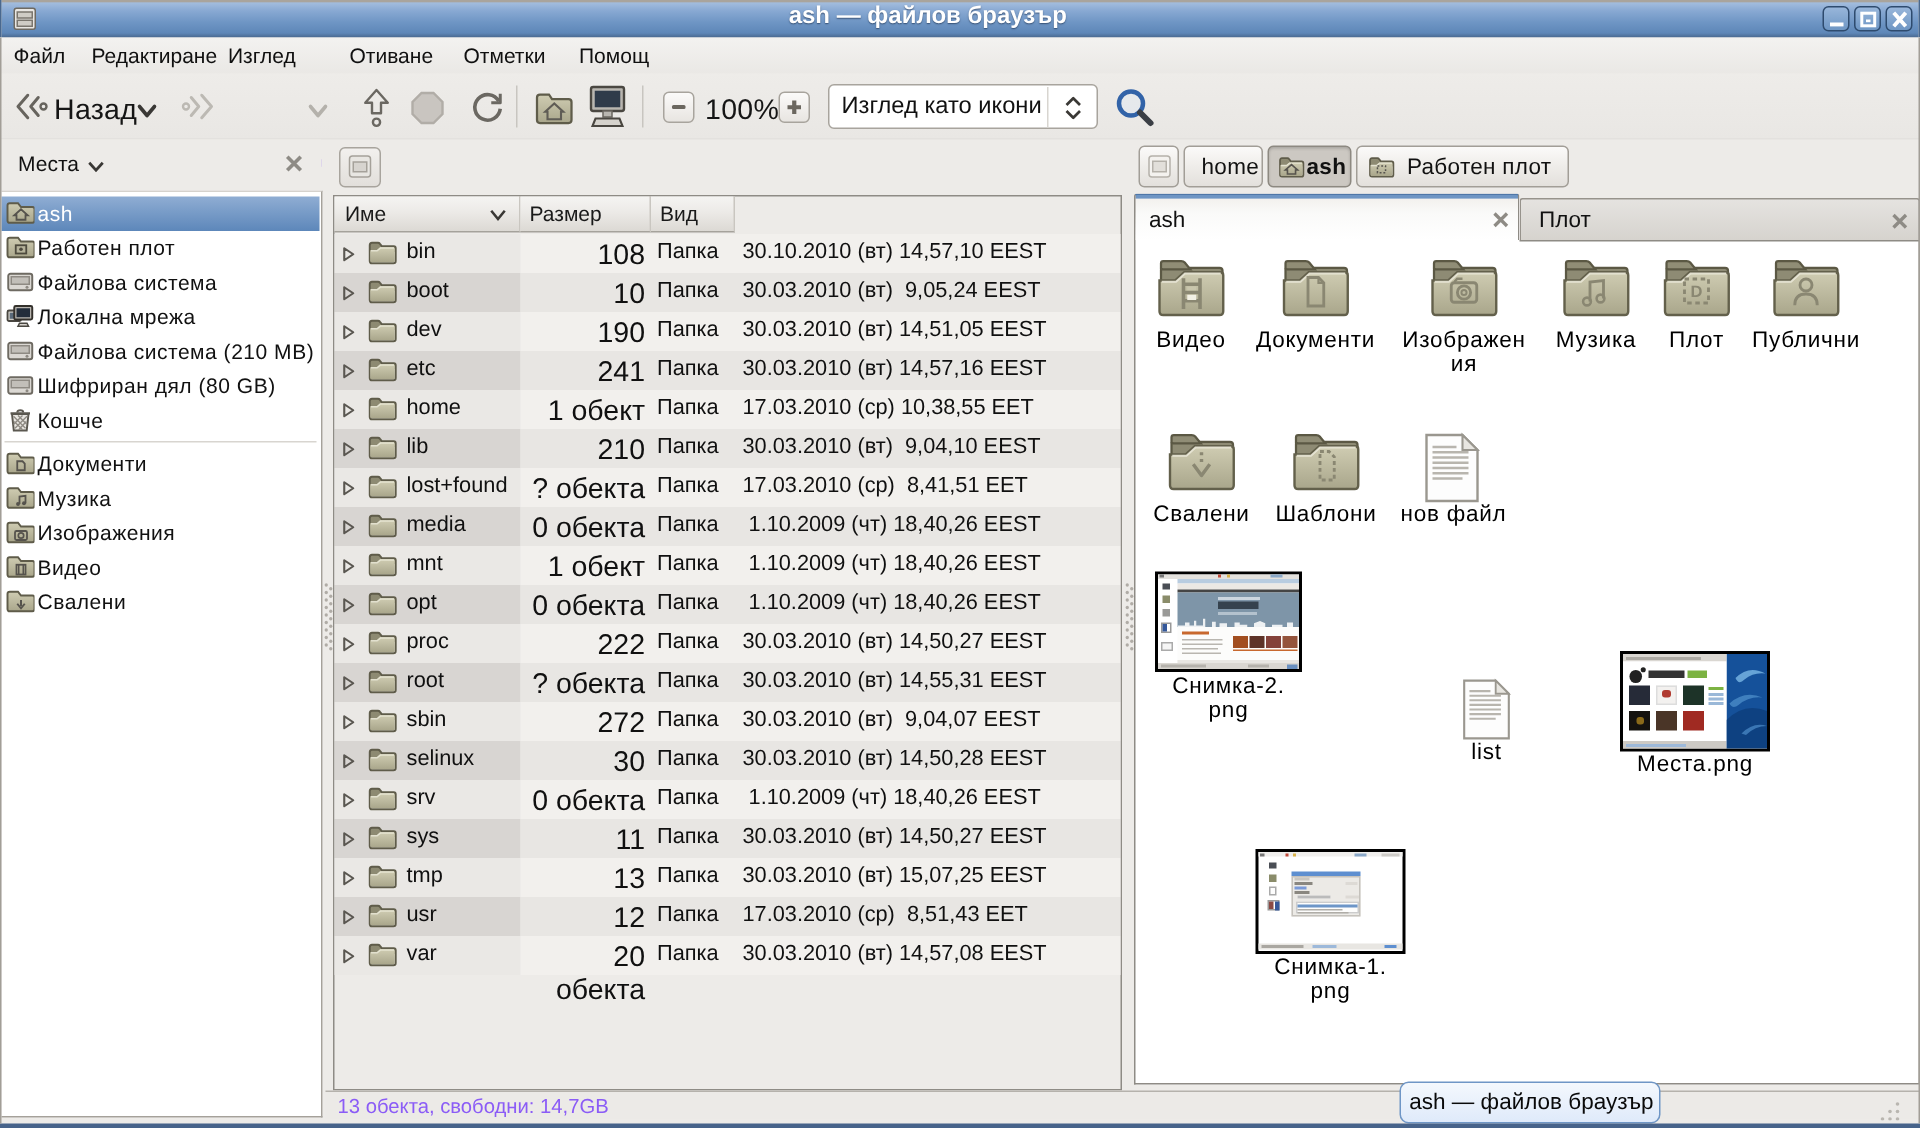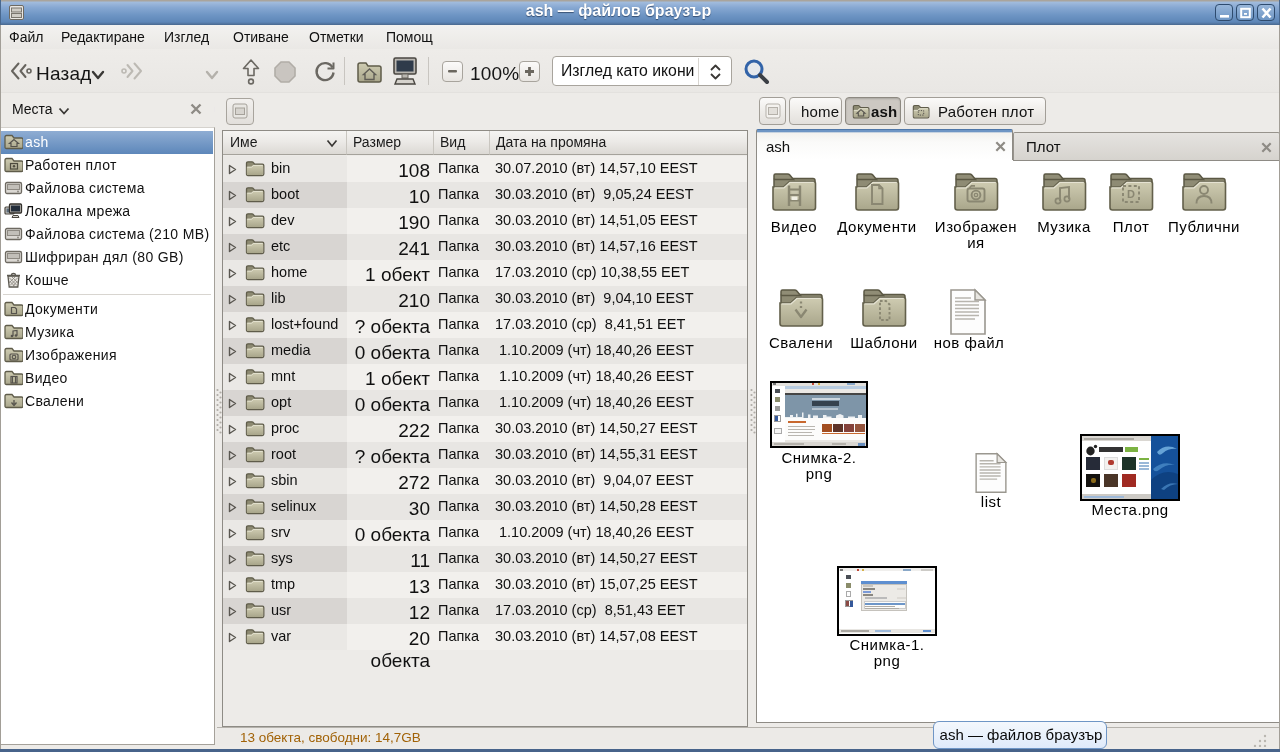--- a/index.html
+++ b/index.html
@@ -60,21 +60,21 @@
 .orow .c1 { background:#d8d5d2; } .orow .rest { background:#e8e6e3; }
 .lrow .name { position:absolute; left:48px; top:4px; font-size:14.5px; color:#101010; }
 .lrow .size { position:absolute; left:126px; width:81px; top:4px; font-size:19px; color:#101010; text-align:right; }
 .lrow .kind { position:absolute; left:215px; top:4px; font-size:14.5px; color:#101010; }
 .lrow .date { position:absolute; left:272px; top:4px; font-size:14.5px; color:#101010; white-space:pre; }
 .exp { position:absolute; left:5px; top:8px; }
 .lficon { position:absolute; left:22px; top:4px; }
 
 
 #statusbar { left:217px; top:727px; width:1063px; height:19px; background:#eceae7; border-top:1px solid #b5b2ac; }
-#statustext { position:absolute; left:23px; top:2px; font-size:13.5px; color:#a16207; }
+#statustext { position:absolute; left:8px; top:2px; font-size:13.5px; color:#8b5cf6; }
 
 
 .crumb { position:absolute; top:97px; height:28px; border:1px solid #a29e97; border-radius:4px;
   background:linear-gradient(#fbfaf9 0%,#f0eeeb 45%,#e3e0dc 100%); }
 .crumb .ct { position:absolute; font-size:15px; letter-spacing:.2px; color:#111; top:5px; }
 .crumb.pressed { background:#ccc8c2; border-color:#8d8981; box-shadow:inset 0 1px 2px rgba(0,0,0,.18); }
 
 #tab-active { left:756px; top:129px; width:257px; height:31px;
   background:linear-gradient(#6e95c4 0%, #6e95c4 7%, #f3f1ee 9%, #fafaf9 40%, #ffffff 100%);
   border-left:1px solid #8e8b85; border-right:1px solid #8e8b85; border-top:1px solid #4f77a8;
@@ -150,21 +150,21 @@
 </div>
 <div class="winbtn abs" style="left:1257px;">
  <svg width="13" height="12" viewBox="0 0 13 12">
       <path d="M2.5 1.5 L10.5 10.5 M10.5 1.5 L2.5 10.5" stroke="#fff" stroke-width="2.6"></path>
     </svg>
 </div>
 
 <div id="menubar" class="abs">
   <span style="left:9px;">Файл</span>
   <span style="left:61px;">Редактиране</span>
-  <span style="left:164px;">Изглед</span>
+  <span style="left:152px;">Изглед</span>
   <span style="left:233px;">Отиване</span>
   <span style="left:309px;">Отметки</span>
   <span style="left:386px;">Помощ</span>
 </div>
 
 <div id="toolbar" class="abs"></div>
 <div class="abs" style="left:9px;top:59px;">
  <svg width="24" height="24" viewBox="0 0 24 24">
   <path d="M9.5 4.5 L3 12 L9.5 19.5 M16.5 6 L11.5 12 L16.5 18" fill="none" stroke="#67645e" stroke-width="2" stroke-linecap="round" stroke-linejoin="round"></path>
   <circle cx="20" cy="12" r="2" fill="none" stroke="#67645e" stroke-width="1.6"></circle>
@@ -369,37 +369,34 @@
     <svg style="position:absolute;right:8px;top:8px;" width="12" height="9" viewBox="0 0 12 9">
           <path d="M1.5 1.5 L6 7 L10.5 1.5" fill="none" stroke="#3a3835" stroke-width="1.7"></path>
         </svg>
       </div>
   <div class="hcell" style="left:124px;width:87px;">
         <span class="t">Размер</span>
       </div>
   <div class="hcell" style="left:211px;width:56px;">
         <span class="t">Вид</span>
       </div>
-  <div class="hcell" style="left:267px;width:257px;border-right:none;">
-        <span class="t">Дата на промяна</span>
-      </div>
 </div>
     <div class="lrow erow" style="top:25px">
    <div class="c1"></div>
       <div class="rest"></div>
    <svg class="exp" width="9" height="11" viewBox="0 0 9 11">
         <path d="M1.5 1.5 L7.5 5.5 L1.5 9.5 Z" fill="none" stroke="#5a5751" stroke-width="1.4" stroke-linejoin="round"></path>
       </svg>
    <svg class="lficon" width="20" height="17" viewBox="0 0 20 17">
         <use href="#smfolder"></use>
       </svg>
    <span class="name">bin</span>
       <span class="size">108 обекта</span>
    <span class="kind">Папка</span>
-      <span class="date">30.07.2010 (вт) 14,57,10 EEST</span>
+      <span class="date">30.10.2010 (вт) 14,57,10 EEST</span>
   </div>
     <div class="lrow orow" style="top:51px">
    <div class="c1"></div>
       <div class="rest"></div>
    <svg class="exp" width="9" height="11" viewBox="0 0 9 11">
         <path d="M1.5 1.5 L7.5 5.5 L1.5 9.5 Z" fill="none" stroke="#5a5751" stroke-width="1.4" stroke-linejoin="round"></path>
       </svg>
    <svg class="lficon" width="20" height="17" viewBox="0 0 20 17">
         <use href="#smfolder"></use>
       </svg>

